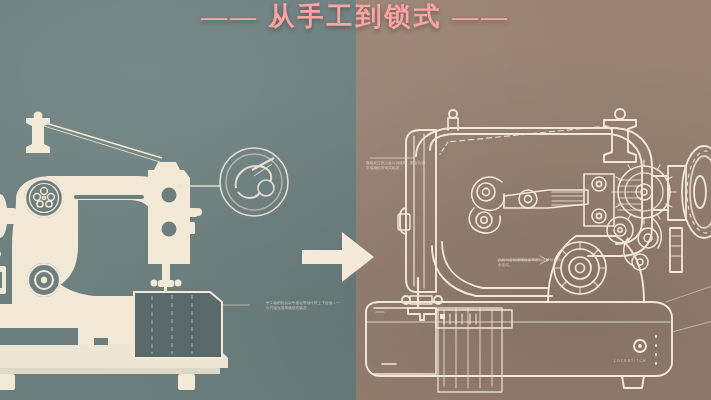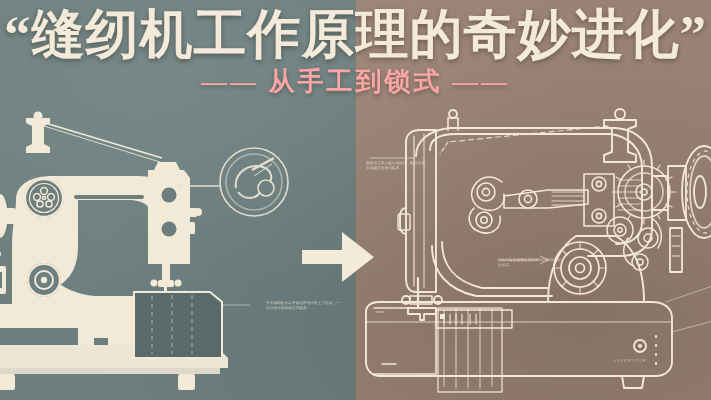--- a/index.html
+++ b/index.html
@@ -392,18 +392,17 @@
 
   <div class="note note-l1">手工缝纫机依靠手摇轮带动针杆上下运动，一次只能完成单线链式线迹。</div>
 
   <div class="note note-right note-r1">面线经过张力盘与挑线杆，配合旋梭形成稳定的锁式线迹。</div>
 
   <div class="note note-right note-r2">凸轮与齿轮组驱动送布牙与旋梭精确同步运转。</div>
 
   <div class="brandmark">LOCKSTITCH</div>
 
   <div class="titlewrap">
-    <h1 class="maintitle">“缝纫机工作原理的奇妙进化”</h1>
     <p class="subtitle">—— 从手工到锁式 ——</p>
   </div>
 
   <div class="grain"></div>
 </div>
 
 </body></html>

